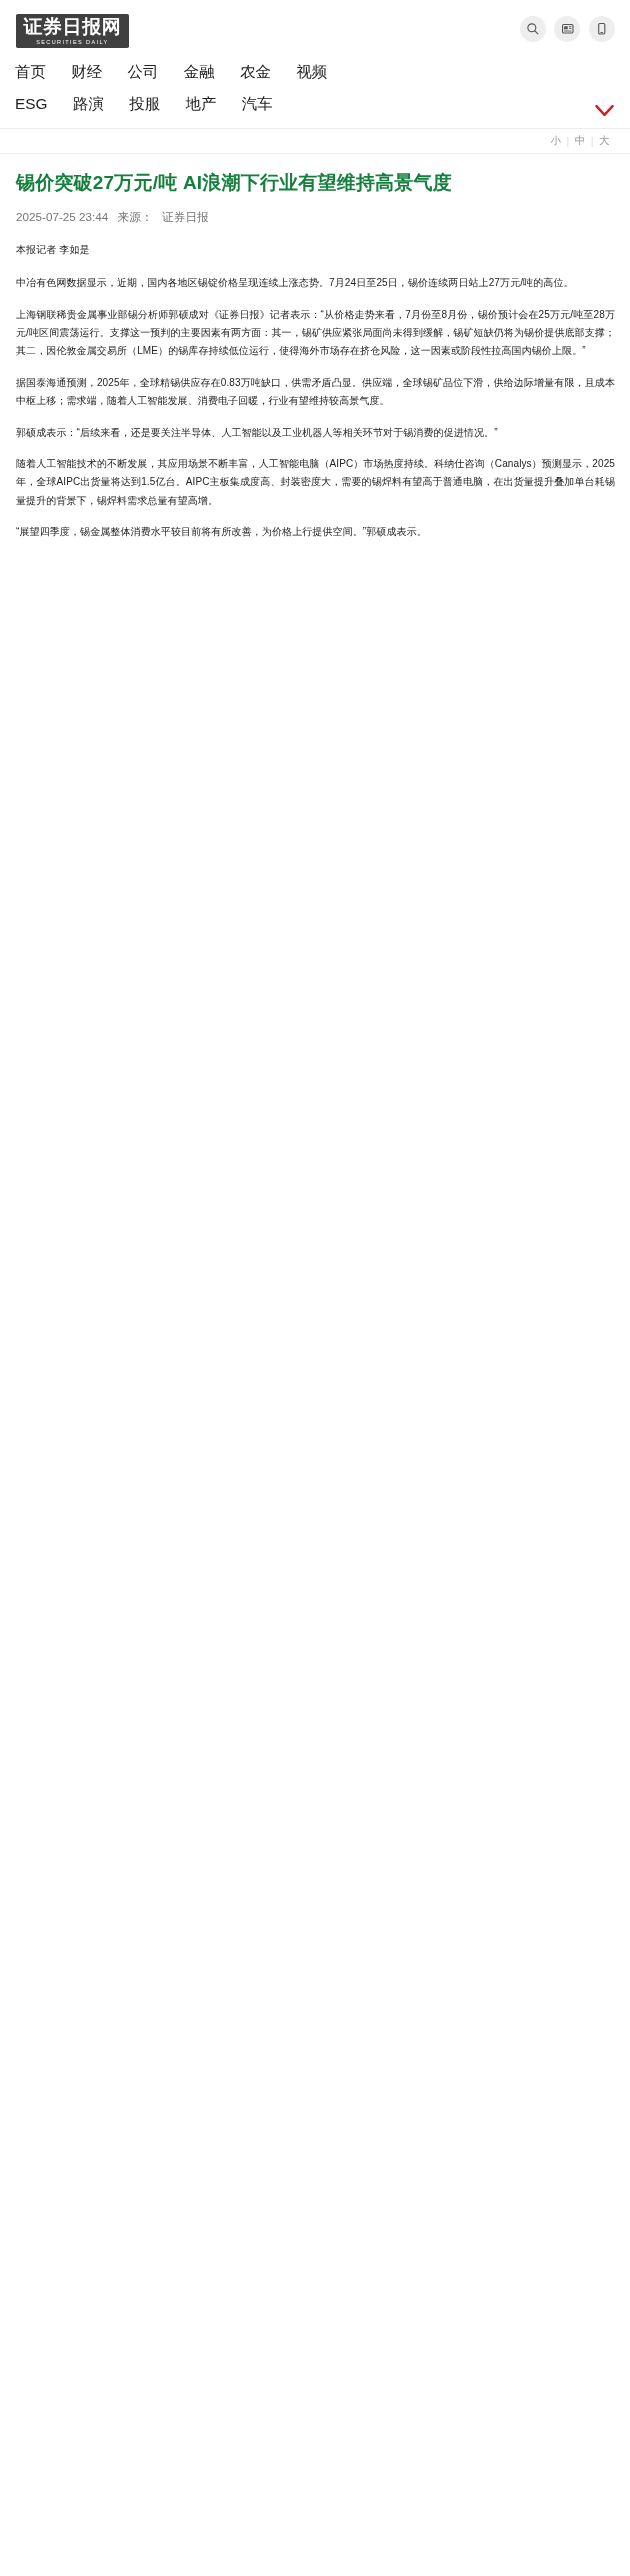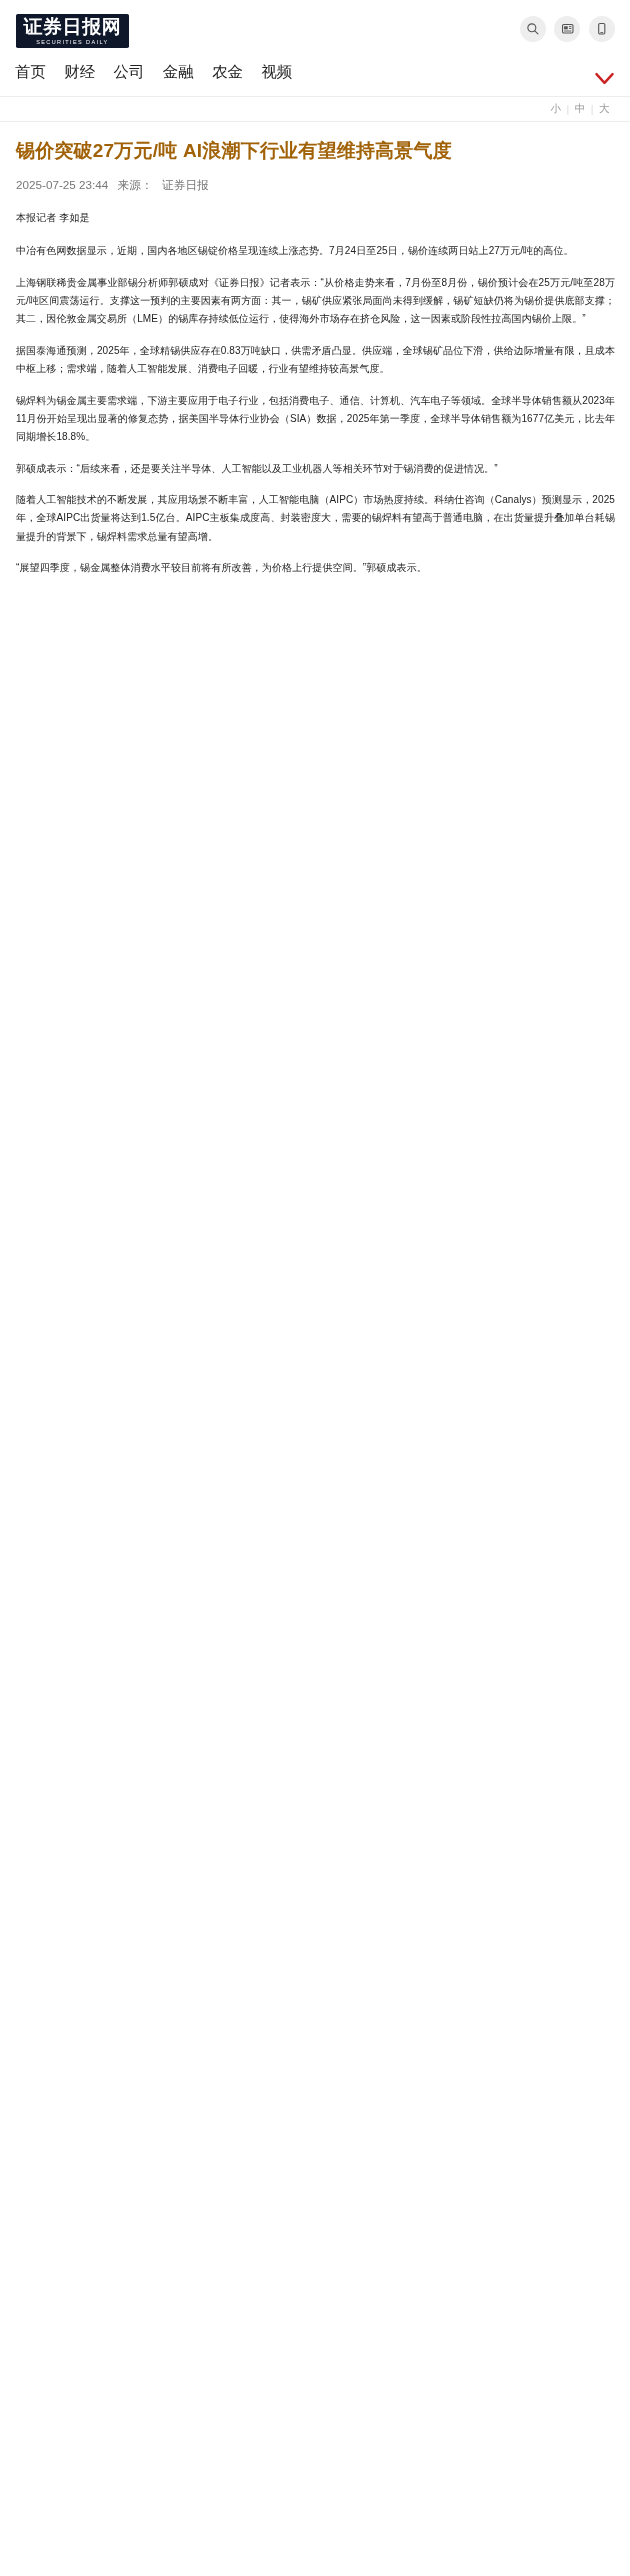--- a/index.html
+++ b/index.html
@@ -15,21 +15,21 @@
   
   .header {
     position: relative;
     padding: 13.5px 16px 0 16px;
     display: flex;
     align-items: flex-start;
     justify-content: space-between;
   }
   .logo-wrap { display: flex; flex-direction: column; }
   .logo-box {
-    background: #0f172a;
+    background: #404040;
     color: #ffffff;
     padding: 3.7px 7.4px 2.5px 7.4px;
     border-radius: 1.8px;
     display: flex;
     flex-direction: column;
     align-items: center;
     line-height: 1;
   }
   .logo-cn {
     font-size: 19px;
@@ -54,21 +54,21 @@
   .circle-icon svg { display: block; }
 
   
   .nav {
     padding: 8.6px 15px 3.7px 15px;
     position: relative;
   }
   .nav-row {
     display: flex;
     align-items: center;
-    gap: 5px;
+    gap: 12px;
     flex-wrap: wrap;
   }
   .nav-item {
     font-size: 15.4px;
     color: #222222;
     padding: 5.5px 13.5px 5.5px 0;
     white-space: nowrap;
     cursor: pointer;
   }
   .nav-row.row2 { padding-right: 43px; }
@@ -100,21 +100,21 @@
     cursor: pointer;
   }
   .fontbar .sep { color: #dddddd; padding: 0; }
 
   
   .article { padding: 12.3px 16px 25px 16px; }
   .headline {
     font-size: 19px;
     line-height: 1.45;
     font-weight: bold;
-    color: #a16207;
+    color: #15803d;
     margin: 2.5px 0 13.5px 0;
     letter-spacing: 0.2px;
   }
   .meta {
     font-size: 11.7px;
     color: #777777;
     margin-bottom: 16px;
   }
   .meta .src-label { margin-left: 6px; }
   .meta .src-name { margin-left: 6.2px; text-align: center; }
@@ -166,20 +166,27 @@
 
 <div class="nav">
   <div class="nav-row row1">
     <div class="nav-item">首页</div>
     <div class="nav-item">财经</div>
     <div class="nav-item">公司</div>
     <div class="nav-item">金融</div>
     <div class="nav-item">农金</div>
     <div class="nav-item">视频</div>
   </div>
+  <div class="nav-row row2">
+    <div class="nav-item">ESG</div>
+    <div class="nav-item">路演</div>
+    <div class="nav-item">投服</div>
+    <div class="nav-item">地产</div>
+    <div class="nav-item">汽车</div>
+  </div>
   <div class="nav-expand">
     <svg width="21" height="15" viewBox="0 0 34 24">
       <polyline points="4,5 17,19 30,5" fill="none" stroke="#cc2222" stroke-width="4" stroke-linecap="round" stroke-linejoin="round"></polyline>
     </svg>
   </div>
 </div>
 
 <div class="fontbar">
   <span>小</span>
   <span class="sep">|</span>
@@ -195,18 +202,17 @@
     <span>2025-07-25 23:44</span>
     <span class="src-label">来源：</span>
     <span class="src-name">证券日报</span>
   </div>
 
   <p class="para byline">本报记者 李如是</p>
 
   <p class="para">中冶有色网数据显示，近期，国内各地区锡锭价格呈现连续上涨态势。7月24日至25日，锡价连续两日站上27万元/吨的高位。</p>
   <p class="para">上海钢联稀贵金属事业部锡分析师郭硕成对《证券日报》记者表示：“从价格走势来看，7月份至8月份，锡价预计会在25万元/吨至28万元/吨区间震荡运行。支撑这一预判的主要因素有两方面：其一，锡矿供应紧张局面尚未得到缓解，锡矿短缺仍将为锡价提供底部支撑；其二，因伦敦金属交易所（LME）的锡库存持续低位运行，使得海外市场存在挤仓风险，这一因素或阶段性拉高国内锡价上限。”</p>
   <p class="para">据国泰海通预测，2025年，全球精锡供应存在0.83万吨缺口，供需矛盾凸显。供应端，全球锡矿品位下滑，供给边际增量有限，且成本中枢上移；需求端，随着人工智能发展、消费电子回暖，行业有望维持较高景气度。</p>
-  <p class="para">锡焊料为锡金属主要需求端，下游主要应用于电子行业，包括消费电子、通信、计算机、汽车电子等领域。全球半导体销售额从2023年11月份开始呈现出显著的修复态势，据美国半导体行业协会（SIA）数据，2025年第一季度，全球半导体销售额为1677亿美元，比去年同期增长18.8%。</p>
   <p class="para">郭硕成表示：“后续来看，还是要关注半导体、人工智能以及工业机器人等相关环节对于锡消费的促进情况。”</p>
   <p class="para">随着人工智能技术的不断发展，其应用场景不断丰富，人工智能电脑（AIPC）市场热度持续。科纳仕咨询（Canalys）预测显示，2025年，全球AIPC出货量将达到1.5亿台。AIPC主板集成度高、封装密度大，需要的锡焊料有望高于普通电脑，在出货量提升叠加单台耗锡量提升的背景下，锡焊料需求总量有望高增。</p>
   <p class="para">“展望四季度，锡金属整体消费水平较目前将有所改善，为价格上行提供空间。”郭硕成表示。</p>
 </div>
 
 
 </body></html>

